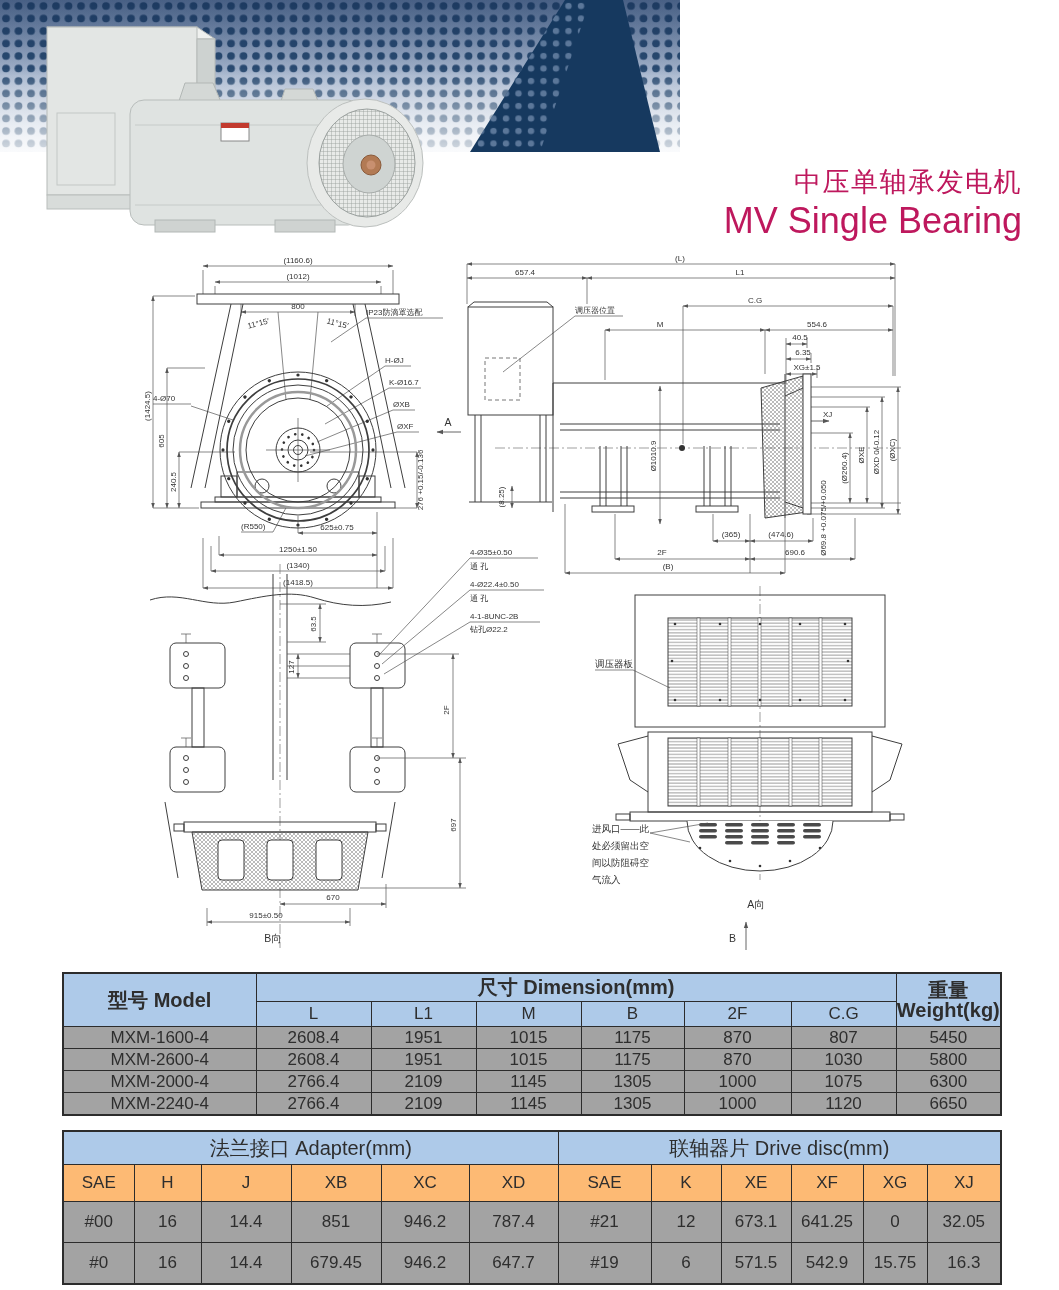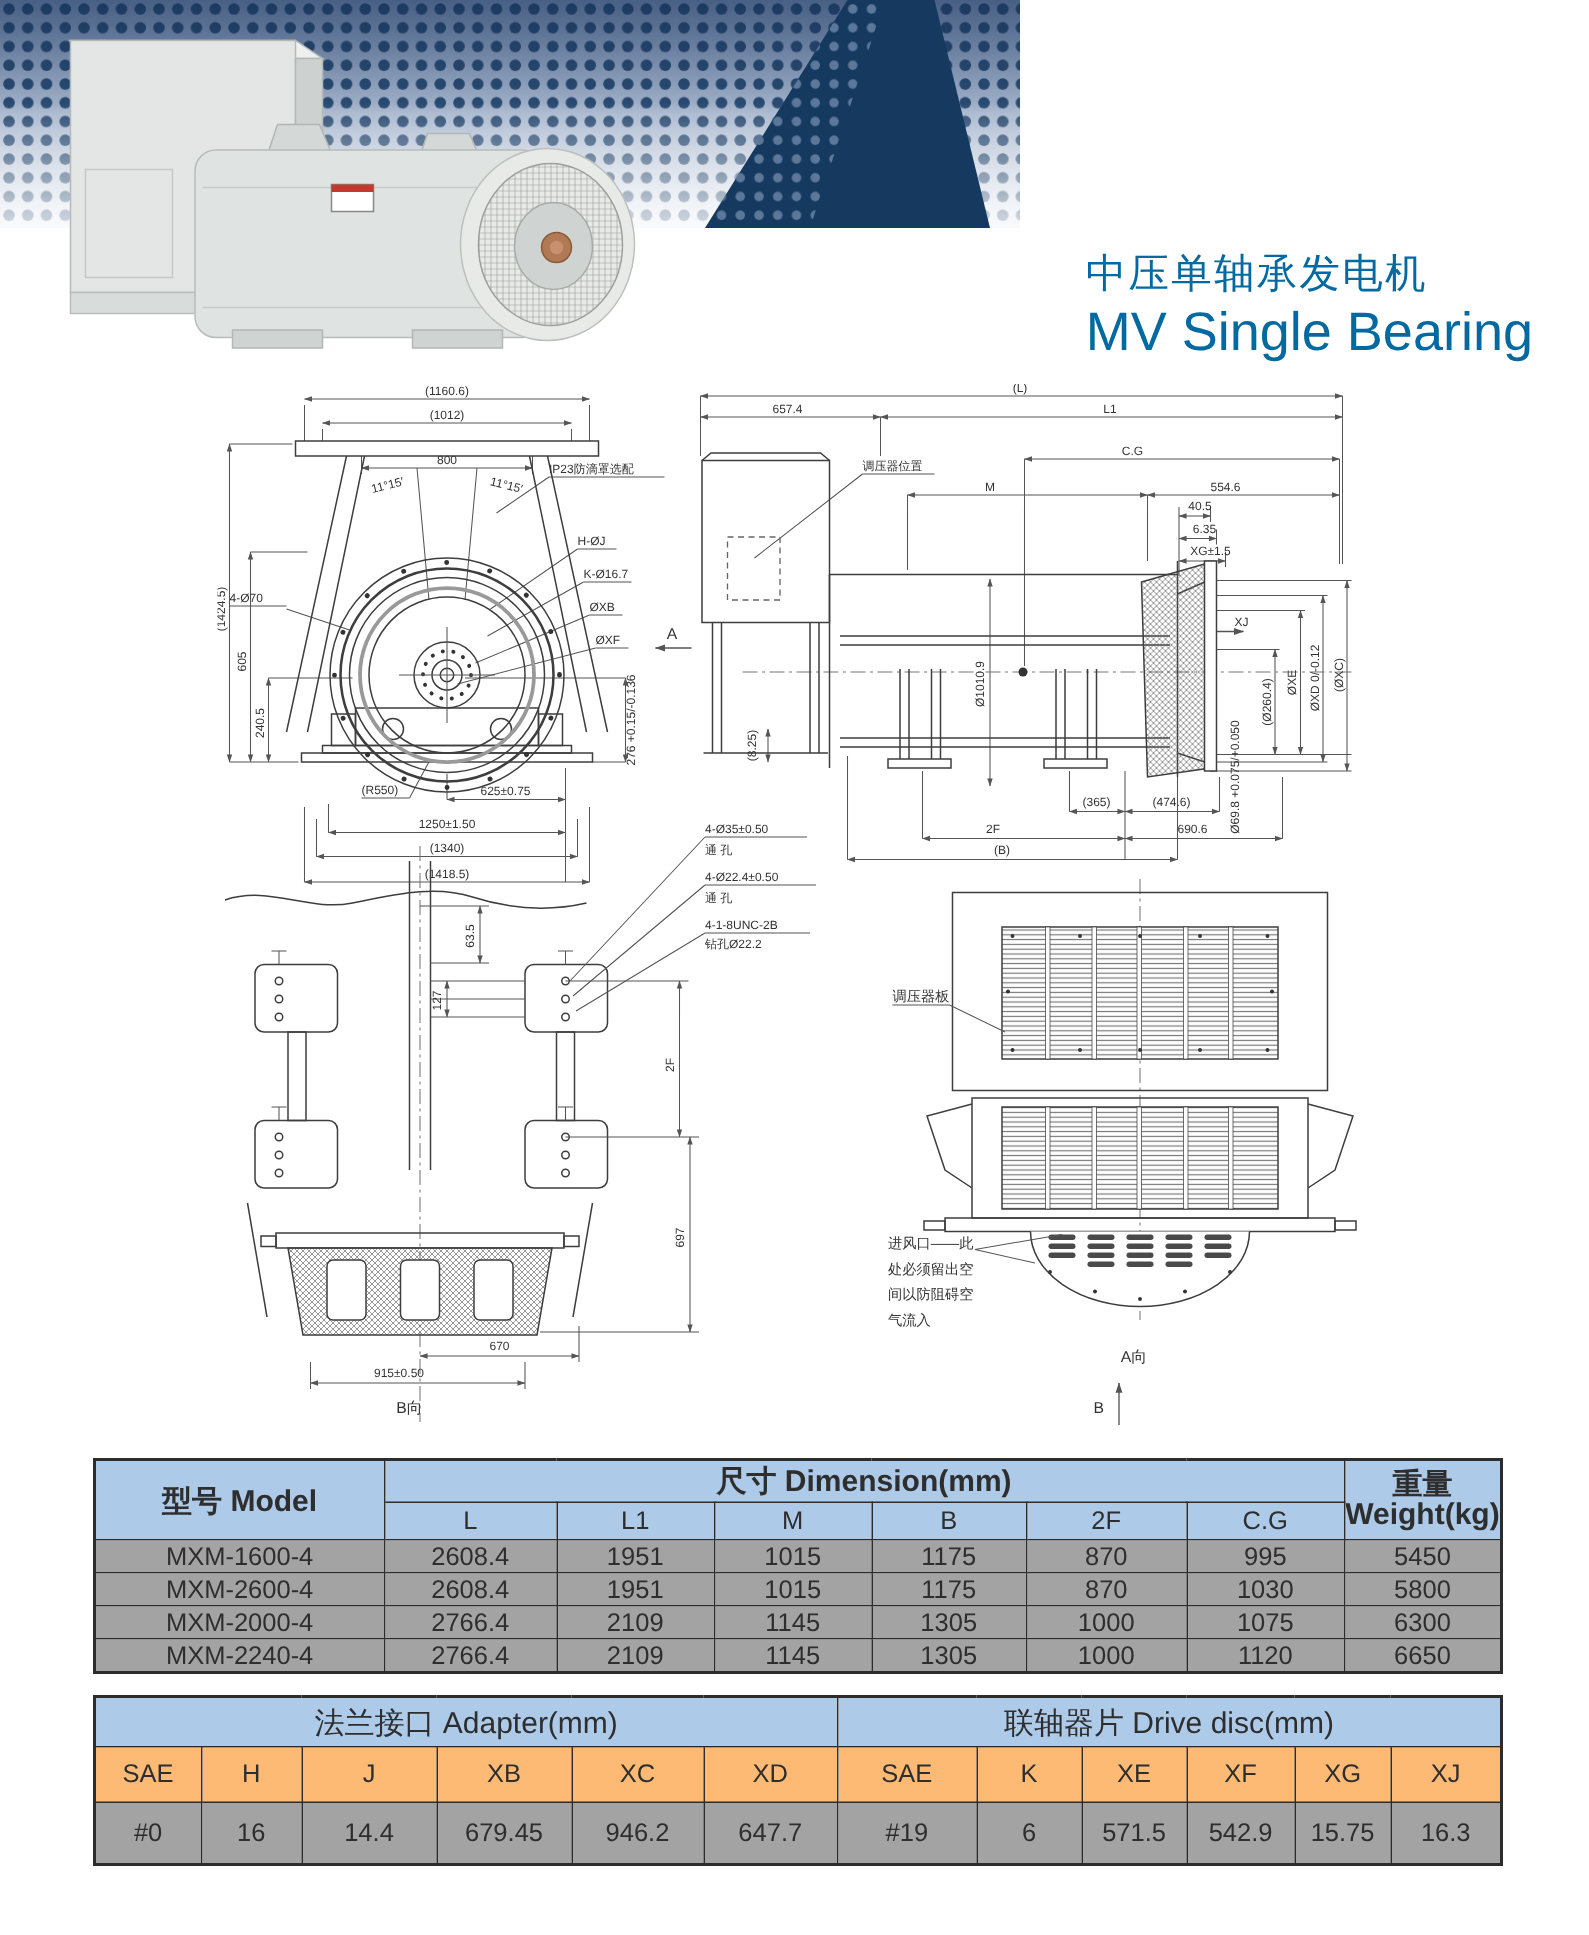--- a/index.html
+++ b/index.html
@@ -10,21 +10,21 @@
   .ln{fill:none;stroke:#3e3e3e;stroke-width:1}
   .dm{fill:none;stroke:#555;stroke-width:.7}
   .da{fill:none;stroke:#555;stroke-width:.7;marker-start:url(#ar);marker-end:url(#ar)}
   .ae{fill:none;stroke:#555;stroke-width:.9;marker-end:url(#ar)}
   .cl{fill:none;stroke:#777;stroke-width:.7;stroke-dasharray:10 3 2 3}
   .dsh{fill:none;stroke:#666;stroke-width:.9;stroke-dasharray:4 3}
   .tx{font:8px "Liberation Sans","DejaVu Sans",sans-serif;fill:#333}
   .tc{font:9.5px "Liberation Sans","DejaVu Sans",sans-serif;fill:#333}
   .t10{font:10.5px "Liberation Sans","DejaVu Sans",sans-serif;fill:#333}
   
-  .title{position:absolute;top:166px;right:37px;text-align:left;color:#0369a1;line-height:1.22}
+  .title{position:absolute;top:166px;right:37px;text-align:right;color:#be185d;line-height:1.22}
   .title .zh{font-size:27px;letter-spacing:1.5px}
   .title .en{font-size:36px}
   
   table{border-collapse:collapse;table-layout:fixed;position:absolute;left:62px;width:938px;
         font-family:"Liberation Sans","DejaVu Sans",sans-serif}
   th,td{border:1.5px solid #2c2c2c;text-align:center;vertical-align:middle;color:#2e2e2e;
         padding:0;overflow:hidden;white-space:nowrap}
   table{border:2.5px solid #2c2c2c}
   th.hb{background:#aecae9}
   td{background:#a3a3a3;font-size:17px}
@@ -439,21 +439,21 @@
     </tr>
   </thead>
   <tbody>
         <tr>
           <td>MXM-1600-4</td>
           <td>2608.4</td>
           <td>1951</td>
           <td>1015</td>
           <td>1175</td>
           <td>870</td>
-          <td>995</td>
+          <td>807</td>
           <td>5450</td>
         </tr>
         <tr>
           <td>MXM-2600-4</td>
           <td>2608.4</td>
           <td>1951</td>
           <td>1015</td>
           <td>1175</td>
           <td>870</td>
           <td>1030</td>
@@ -512,20 +512,34 @@
       <th>SAE</th>
       <th>K</th>
       <th>XE</th>
       <th>XF</th>
       <th>XG</th>
       <th>XJ</th>
     </tr>
   </thead>
   <tbody>
         <tr>
+          <td>#00</td>
+          <td>16</td>
+          <td>14.4</td>
+          <td>851</td>
+          <td>946.2</td>
+          <td>787.4</td>
+          <td>#21</td>
+          <td>12</td>
+          <td>673.1</td>
+          <td>641.25</td>
+          <td>0</td>
+          <td>32.05</td>
+        </tr>
+        <tr>
           <td>#0</td>
           <td>16</td>
           <td>14.4</td>
           <td>679.45</td>
           <td>946.2</td>
           <td>647.7</td>
           <td>#19</td>
           <td>6</td>
           <td>571.5</td>
           <td>542.9</td>

